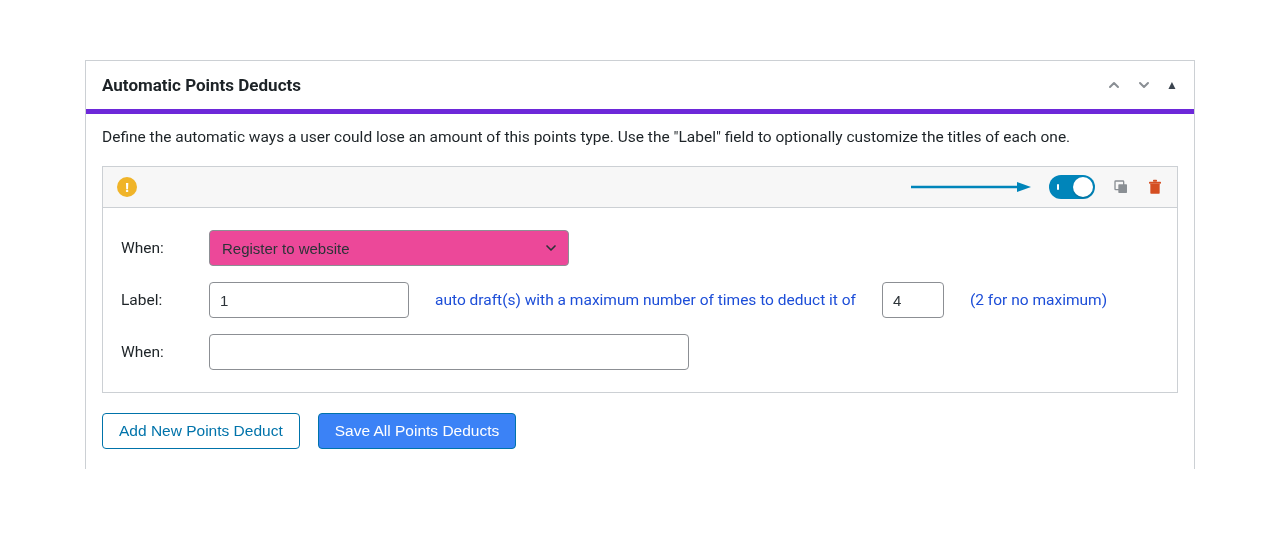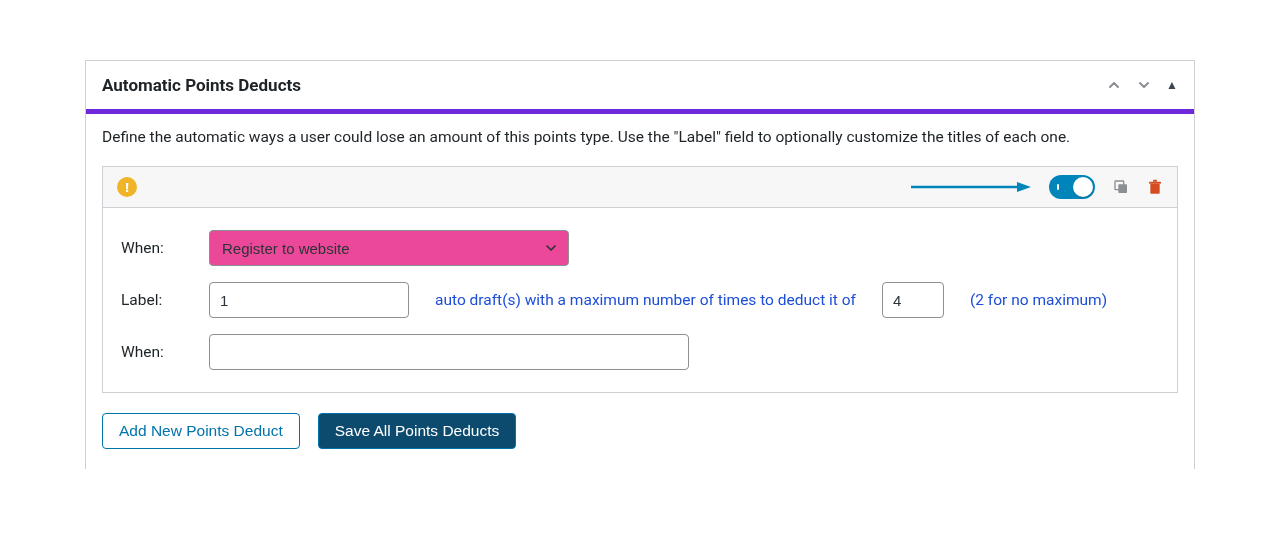--- a/index.html
+++ b/index.html
@@ -178,21 +178,21 @@
       display: inline-flex;
       align-items: center;
       justify-content: center;
     }
     .btn-outline {
       background: #fff;
       color: #0073aa;
       border: 1.5px solid #0073aa;
     }
     .btn-primary {
-      background: #0c4a6e;
+      background: #3b82f6;
       color: #fff;
       border: 1.5px solid #0073aa;
     }
     input[type="number"]::-webkit-outer-spin-button,
     input[type="number"]::-webkit-inner-spin-button {
       -webkit-appearance: none;
       margin: 0;
     }
     input[type="number"] { -moz-appearance: textfield; }
   </style>

